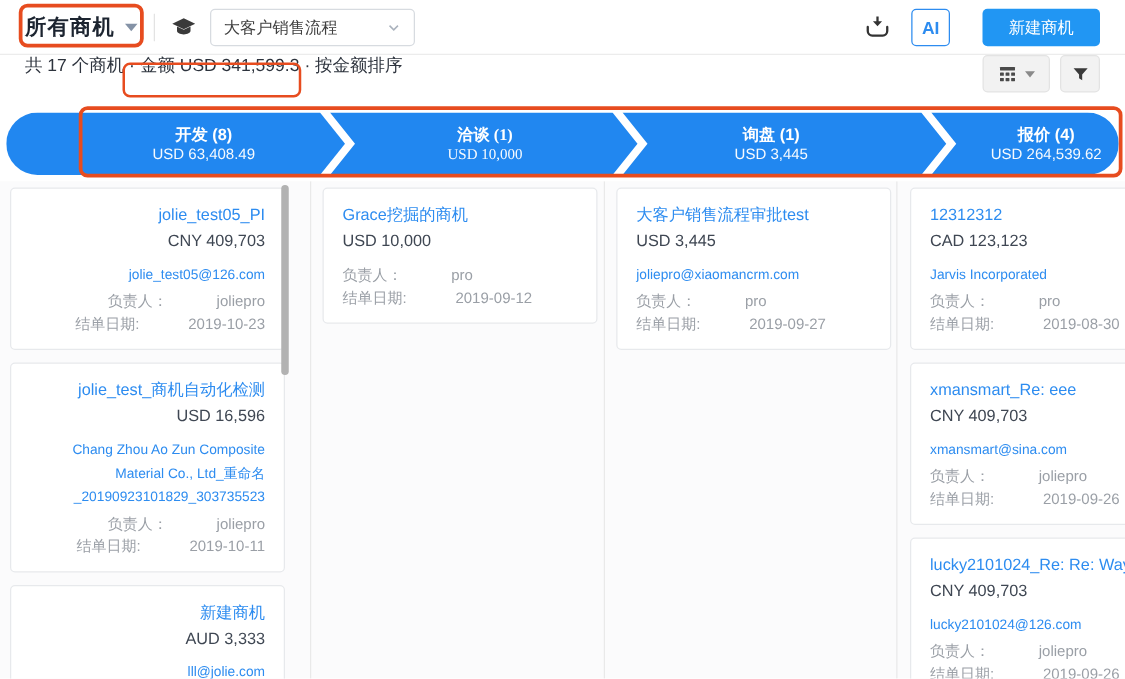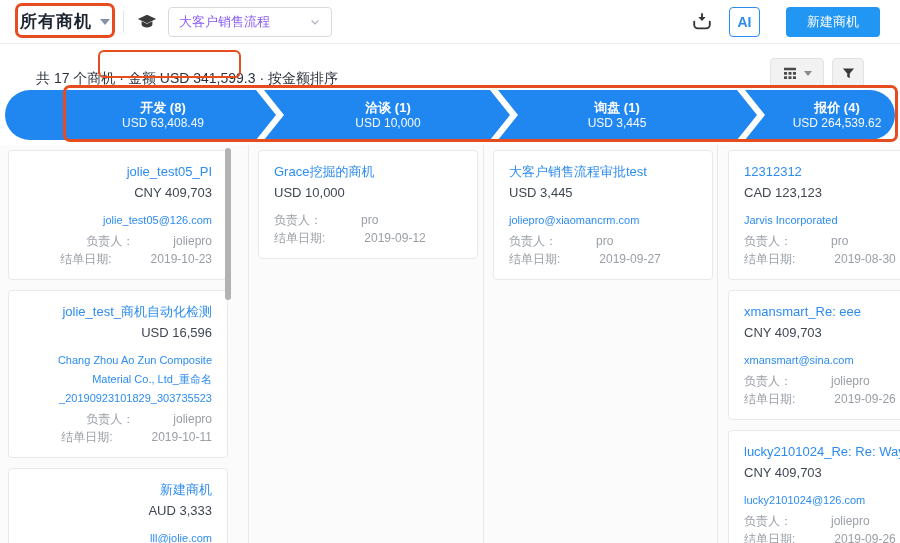--- a/index.html
+++ b/index.html
@@ -8,51 +8,51 @@
 
   
   .topbar{height:44px;display:flex;align-items:center;padding:0 20px;border-bottom:1px solid #ececec;box-sizing:border-box;}
   .page-title{font-size:17px;font-weight:bold;color:#1c2430;letter-spacing:1px;}
   .title-caret{width:0;height:0;border-left:5px solid transparent;border-right:5px solid transparent;
                border-top:6px solid #8492a6;margin-left:8px;}
   .v-divider{width:1px;height:22px;background:#e3e3e3;margin:0 13px;}
   .cap-icon{display:flex;align-items:center;color:#3a3a3a;}
   .flow-select{margin-left:11px;width:164px;height:30px;border:1px solid #d7dbe0;border-radius:4px;
                display:flex;align-items:center;justify-content:space-between;padding:0 10px;box-sizing:border-box;
-               font-size:13px;color:#8b5cf6;background:#fff;cursor:pointer;}
+               font-size:13px;color:#404040;background:#fff;cursor:pointer;}
   .chev{color:#aab2bd;}
   .topbar-right{margin-left:auto;display:flex;align-items:center;}
   .dl-icon{display:flex;align-items:center;color:#333;cursor:pointer;}
   .ai-btn{width:31px;height:30px;border:1px solid var(--link-blue);border-radius:4px;background:#fff;
           color:var(--link-blue);font-size:14px;font-weight:bold;display:flex;align-items:center;justify-content:center;
           margin:0 26px 0 16px;cursor:pointer;box-sizing:border-box;}
   .new-btn{height:30px;padding:0 21px;background:var(--primary-blue);color:#fff;border:none;border-radius:4px;
            font-size:13px;display:flex;align-items:center;cursor:pointer;font-family:inherit;}
 
   
-  .toolbar{height:44px;display:flex;align-items:flex-end;padding:0 36px;box-sizing:border-box;}
+  .toolbar{height:44px;display:flex;align-items:flex-start;padding:0 20px;box-sizing:border-box;}
   .summary{font-size:14px;color:#2d333d;display:flex;align-items:center;}
   .summary span{margin-right:4px;}
   .toolbar-right{margin-left:auto;display:flex;align-items:center;}
   .tb-btn{height:30px;background:#f2f2f2;border:1px solid #e3e3e3;border-radius:4px;display:flex;align-items:center;
           justify-content:center;cursor:pointer;box-sizing:border-box;}
   .grid-btn{width:54px;margin-right:8px;}
   .filter-btn{width:32px;}
   .mini-caret{width:0;height:0;border-left:4px solid transparent;border-right:4px solid transparent;
               border-top:5px solid #8a8a8a;margin-left:6px;}
 
   
   .pipeline{position:relative;width:890px;height:50px;margin:2px 5px 0 5px;color:var(--pipeline-blue);}
   .pipeline svg{position:absolute;left:0;top:0;}
   .stage{position:absolute;top:0;height:50px;display:flex;flex-direction:column;align-items:center;justify-content:center;
          color:#fff;cursor:pointer;}
   .stage-name{font-size:13px;font-weight:bold;line-height:16px;}
   .stage-amount{font-size:12px;line-height:15px;opacity:.96;}
   .stage1{left:38px;width:240px;text-align:right;}
-  .stage2{left:268px;width:230px;}
+  .stage2{left:268px;width:230px;font-family:Liberation Serif, serif;}
   .stage3{left:498px;width:228px;}
   .stage4{left:760px;width:144px;}
 
   
   .board{position:relative;display:flex;width:900px;height:398px;margin-top:5px;background:#fbfbfc;overflow:hidden;}
   .col{box-sizing:border-box;padding:5px 4px 0 8px;}
   .col-sep{border-right:1px solid #e9e9e9;}
   .col1{width:249px;text-align:right;}
   .col2{width:235px;padding-left:9px;}
   .col3{width:234px;padding-left:9px;}

